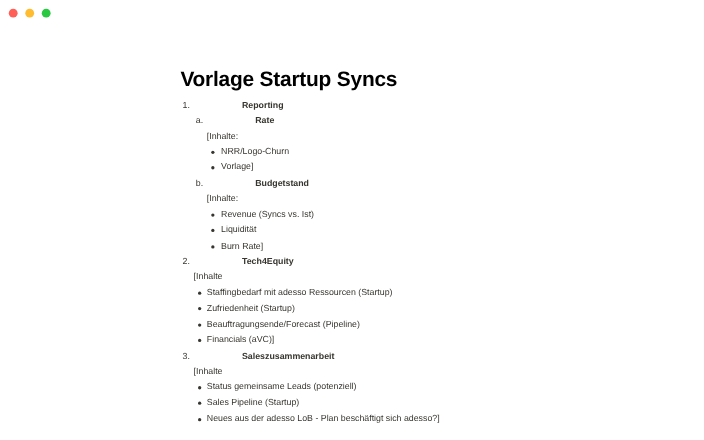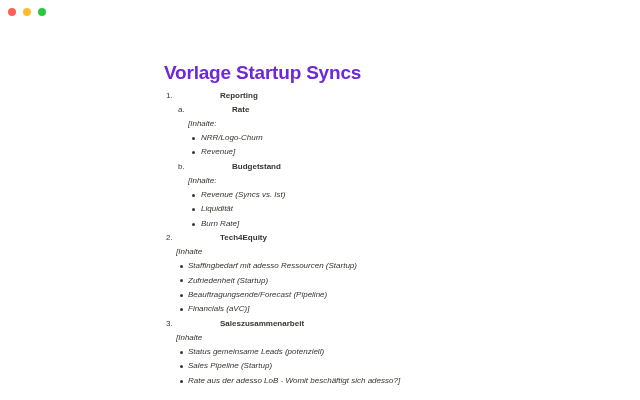--- a/index.html
+++ b/index.html
@@ -7,29 +7,29 @@
       width: 640px; height: 400px; overflow: hidden;
       background: #ffffff;
       font-family: "Liberation Sans", sans-serif;
       color: #37352f;
       position: relative;
     }
     .traffic { position: absolute; top: 8px; left: 8px; display: flex; gap: 7px; }
     .dot { width: 8px; height: 8px; border-radius: 50%; }
     .title {
       position: absolute; left: 164px; top: 62px;
-      font-size: 19px; font-weight: bold; color: #6d28d9;
+      font-size: 19px; font-weight: bold; color: #000000;
       letter-spacing: -0.2px; margin: 0;
     }
     .doc { position: absolute; left: 0; top: 0; }
     .row {
       position: absolute; font-size: 8px; line-height: 10px; white-space: nowrap;
     }
     .bold { font-weight: bold; padding-left: 44px; }
-    .ital { font-style: italic; }
+    .ital { }
     .num { position: absolute; font-size: 8px; line-height: 10px; }
     .bullet { position: absolute; width: 3px; height: 3px; background: #37352f; border-radius: 50%; }
   </style>
 </head>
 <body>
 
 <div class="traffic">
   <div class="dot" style="background:#ff5f57"></div>
   <div class="dot" style="background:#febc2e"></div>
   <div class="dot" style="background:#28c840"></div>
@@ -41,21 +41,21 @@
 
   <span class="num" style="left:166px;top:91px">1.</span>
   <span class="row bold" style="left:176px;top:91px">Reporting</span>
 
   <span class="num" style="left:178px;top:105px">a.</span>
   <span class="row bold" style="left:188px;top:105px">Rate</span>
   <span class="row ital" style="left:188px;top:119px">[Inhalte:</span>
   <span class="bullet" style="left:192px;top:137px"></span>
   <span class="row ital" style="left:201px;top:133px">NRR/Logo-Churn</span>
   <span class="bullet" style="left:192px;top:151px"></span>
-  <span class="row ital" style="left:201px;top:147px">Revenue]</span>
+  <span class="row ital" style="left:201px;top:147px">Vorlage]</span>
 
   <span class="num" style="left:178px;top:162px">b.</span>
   <span class="row bold" style="left:188px;top:162px">Budgetstand</span>
   <span class="row ital" style="left:188px;top:176px">[Inhalte:</span>
   <span class="bullet" style="left:192px;top:194px"></span>
   <span class="row ital" style="left:201px;top:190px">Revenue (Syncs vs. Ist)</span>
   <span class="bullet" style="left:192px;top:208px"></span>
   <span class="row ital" style="left:201px;top:204px">Liquidität</span>
   <span class="bullet" style="left:192px;top:223px"></span>
   <span class="row ital" style="left:201px;top:219px">Burn Rate]</span>
@@ -73,14 +73,14 @@
   <span class="row ital" style="left:188px;top:304px">Financials (aVC)]</span>
 
   <span class="num" style="left:166px;top:319px">3.</span>
   <span class="row bold" style="left:176px;top:319px">Saleszusammenarbeit</span>
   <span class="row ital" style="left:176px;top:333px">[Inhalte</span>
   <span class="bullet" style="left:180px;top:351px"></span>
   <span class="row ital" style="left:188px;top:347px">Status gemeinsame Leads (potenziell)</span>
   <span class="bullet" style="left:180px;top:365px"></span>
   <span class="row ital" style="left:188px;top:361px">Sales Pipeline (Startup)</span>
   <span class="bullet" style="left:180px;top:380px"></span>
-  <span class="row ital" style="left:188px;top:376px">Rate aus der adesso LoB - Womit beschäftigt sich adesso?]</span>
+  <span class="row ital" style="left:188px;top:376px">Neues aus der adesso LoB - Plan beschäftigt sich adesso?]</span>
 </div>
 
 </body></html>

